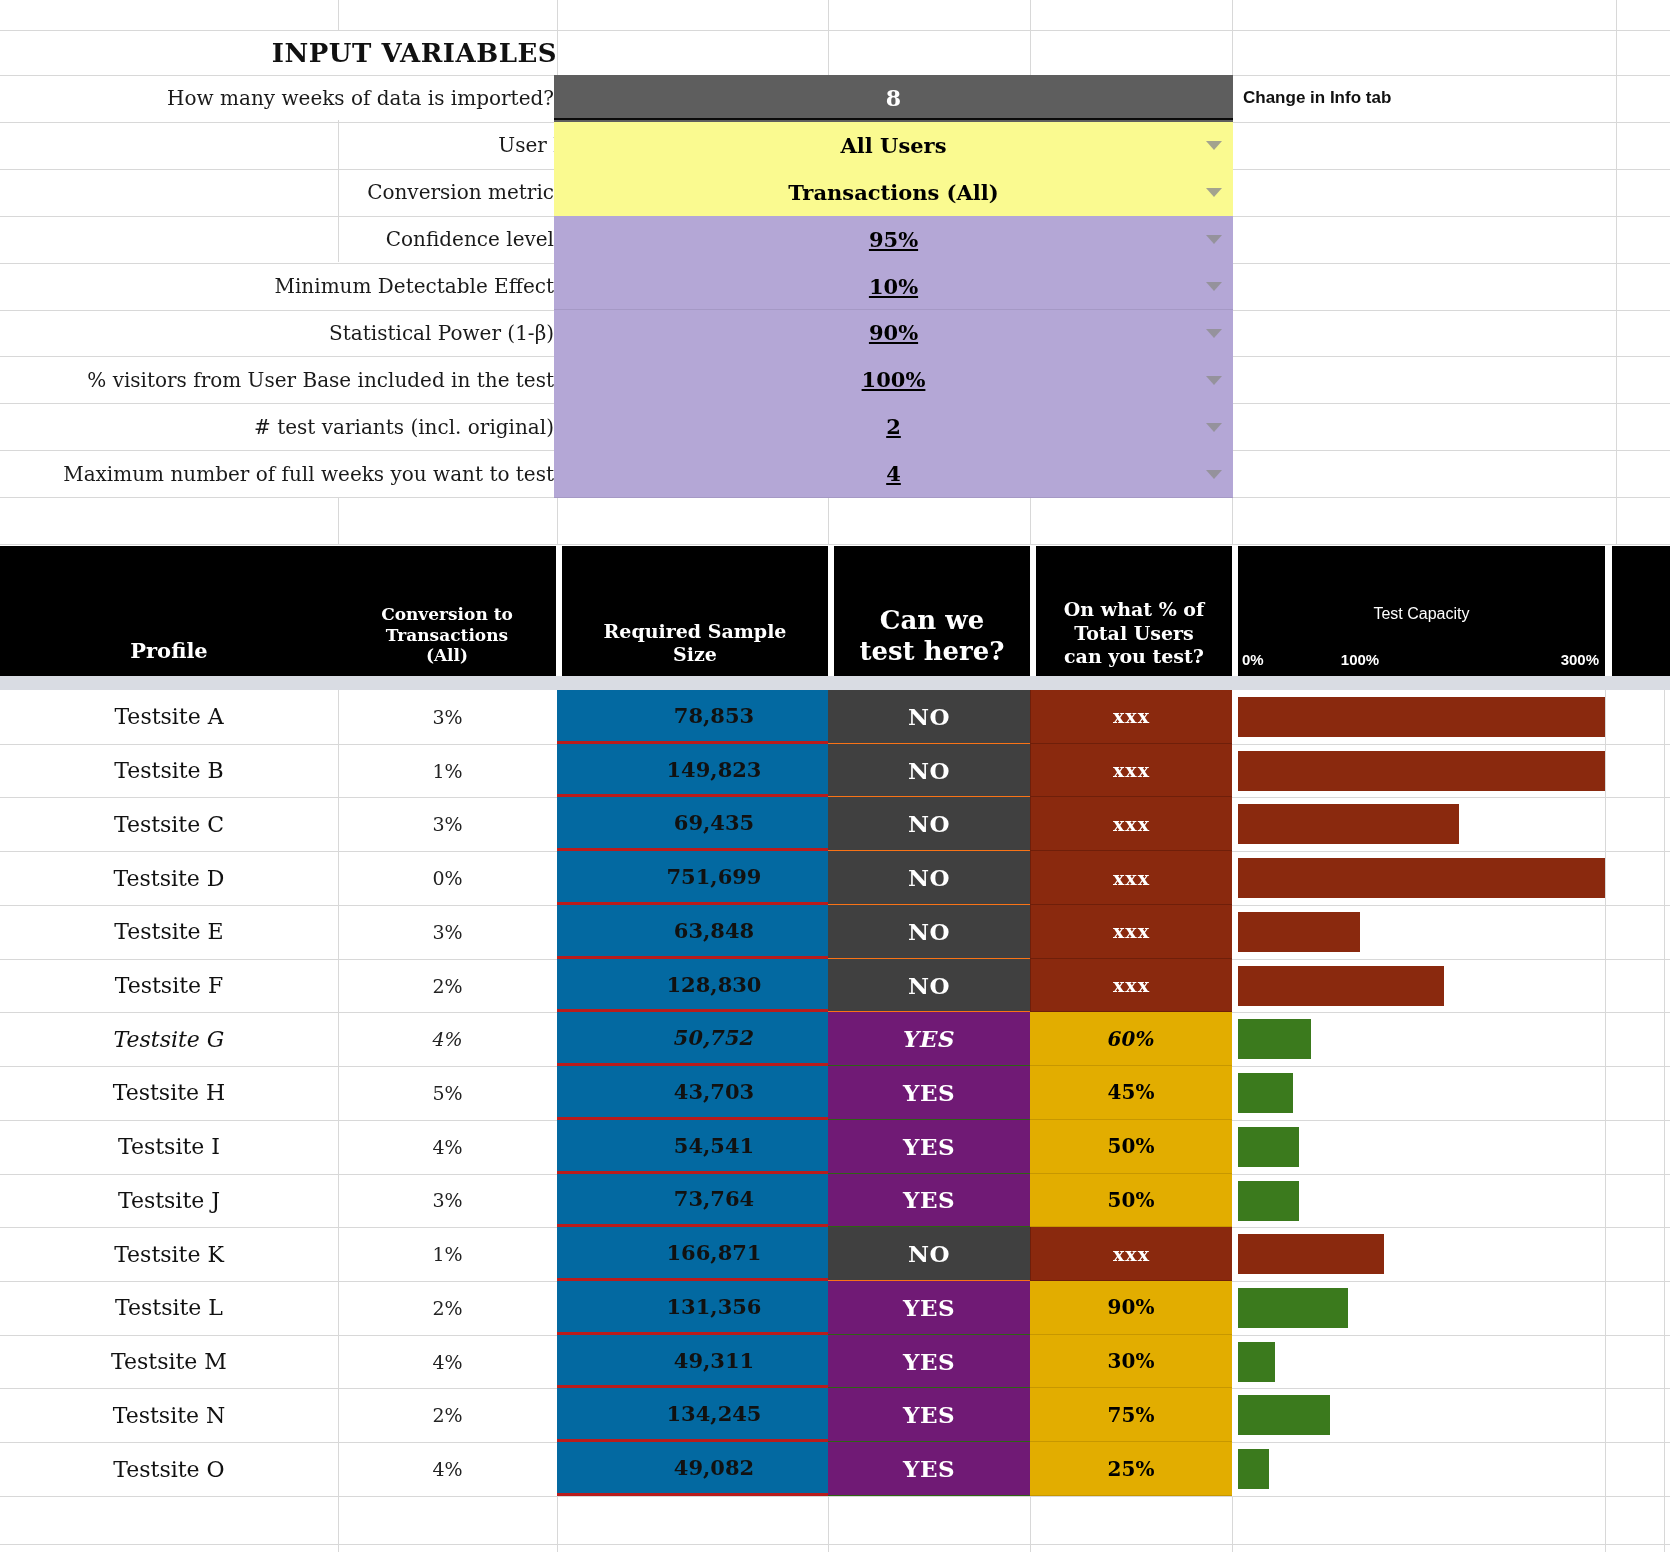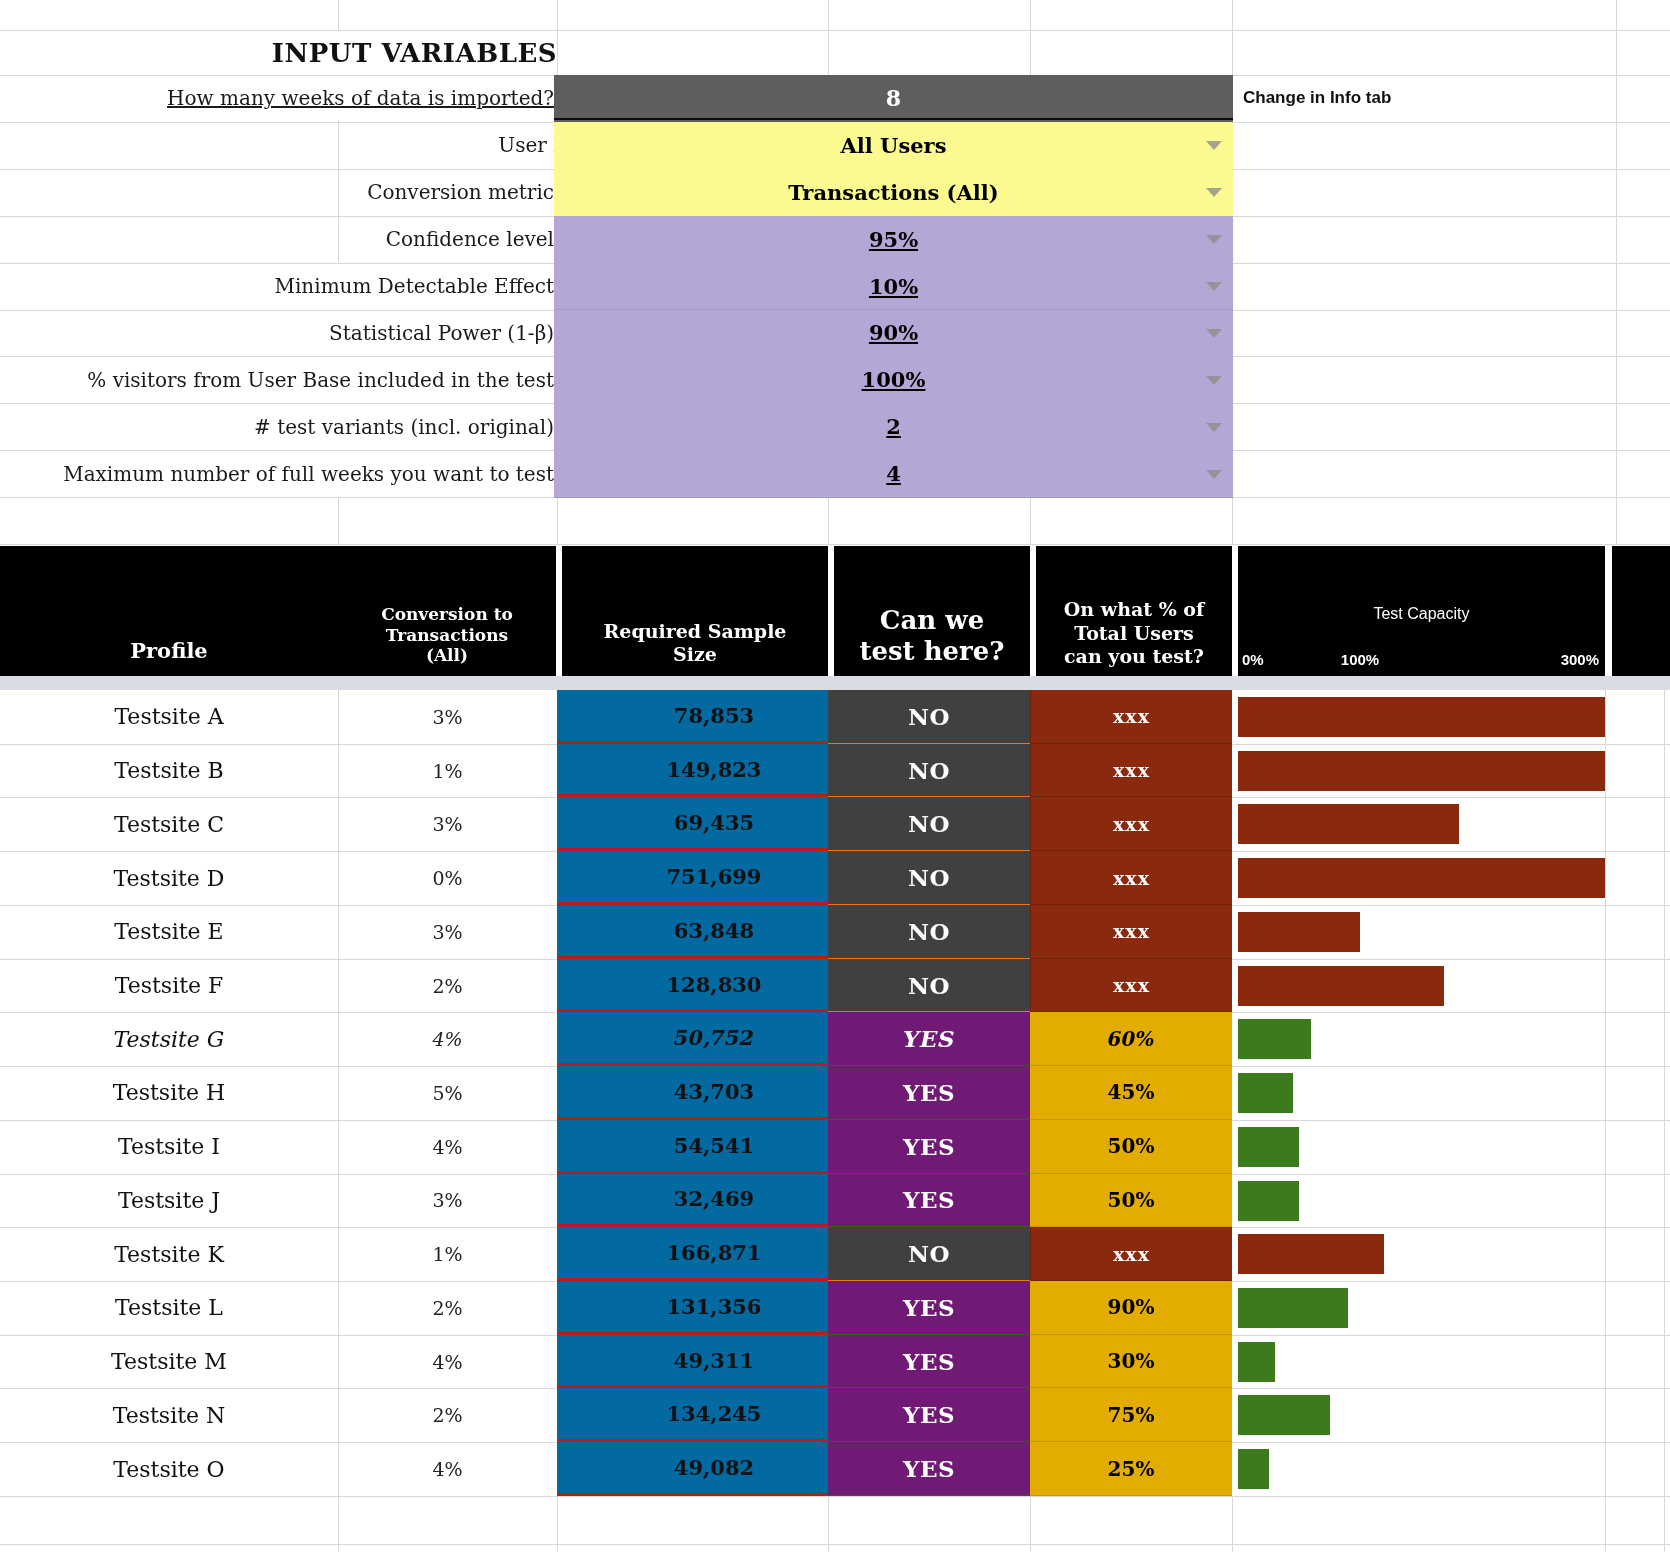--- a/index.html
+++ b/index.html
@@ -118,21 +118,21 @@
       <div class="line" style="left: 1232px; top: 1496px; width: 1px; height: 56px;"></div>
       <div class="line" style="left: 1605px; top: 690px; width: 1px; height: 862px;"></div>
       <div class="line" style="left: 1616px; top: 0px; width: 1px; height: 544px;"></div>
       <div class="line" style="left: 1664px; top: 676px; width: 1px; height: 876px;"></div>
     </div>
 
   <div class="abs title right" style="left:0;top:30px;width:557px;height:45px;">INPUT VARIABLES</div>
 
   <div id="input-rows">
       <div class="abs" style="left: 0px; width: 1670px; top: 75px; height: 46.9px;">
-      <div class="abs inlabel right" style="left:0;top:0;width:554px;height:100%;text-decoration:underline;">How many weeks of data is imported?</div>
+      <div class="abs inlabel right" style="left:0;top:0;width:554px;height:100%;">How many weeks of data is imported?</div>
       <div class="abs inval center val-gray" style="left:554px;top:0;width:679px;height:100%;">8</div>
     </div>
       <div class="abs" style="left: 0px; width: 1670px; top: 121.9px; height: 46.9px;">
       <div class="abs inlabel right" style="left:0;top:0;width:554px;height:100%;margin-left:46px;">User base</div>
       <div class="abs inval center val-yellow" style="left:554px;top:0;width:679px;height:100%;">All Users<div class="dd-arrow"></div></div>
     </div>
       <div class="abs" style="left: 0px; width: 1670px; top: 168.8px; height: 46.9px;">
       <div class="abs inlabel right" style="left:0;top:0;width:554px;height:100%;">Conversion metric</div>
       <div class="abs inval center val-yellow" style="left:554px;top:0;width:679px;height:100%;">Transactions (All)<div class="dd-arrow"></div></div>
     </div>
@@ -264,21 +264,21 @@
       <div class="cell c-profile">Testsite I</div>
       <div class="cell c-conv">4%</div>
       <div class="cell c-sample">54,541</div>
       <div class="cell c-can can-yes">YES</div>
       <div class="cell c-pct pct-yes">50%</div>
       <div class="bar bar-yes" style="left: 1238px; width: 61.165px;"></div>
     </div>
       <div class="abs" style="left: 0px; width: 1670px; top: 1173.57px; height: 53.73px;">
       <div class="cell c-profile">Testsite J</div>
       <div class="cell c-conv">3%</div>
-      <div class="cell c-sample">32,469</div>
+      <div class="cell c-sample">73,764</div>
       <div class="cell c-can can-yes">YES</div>
       <div class="cell c-pct pct-yes">50%</div>
       <div class="bar bar-yes" style="left: 1238px; width: 61.165px;"></div>
     </div>
       <div class="abs" style="left: 0px; width: 1670px; top: 1227.3px; height: 53.73px;">
       <div class="cell c-profile">Testsite K</div>
       <div class="cell c-conv">1%</div>
       <div class="cell c-sample">166,871</div>
       <div class="cell c-can can-no">NO</div>
       <div class="cell c-pct pct-no">xxx</div>

